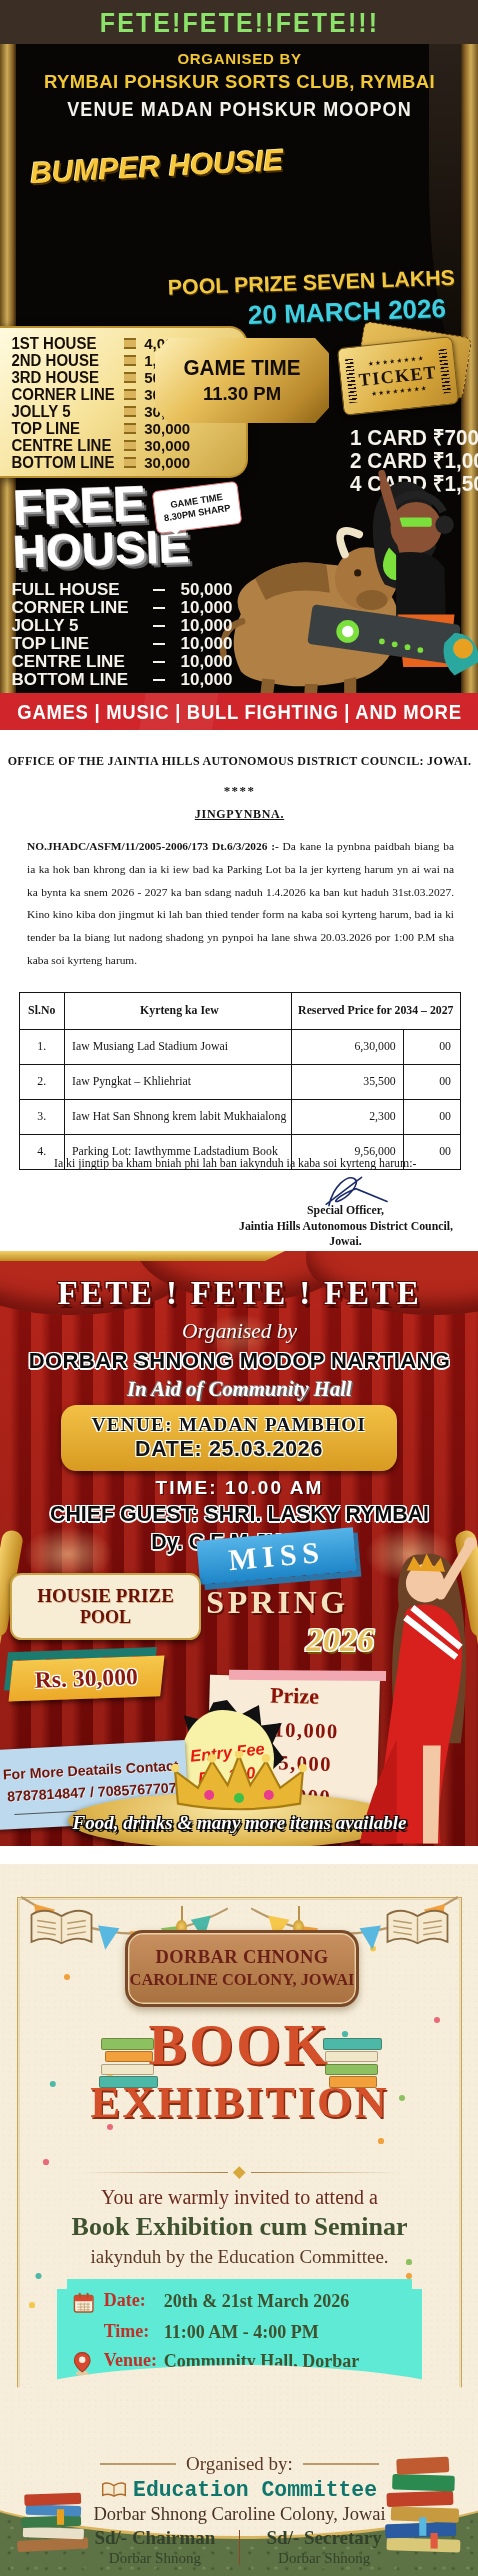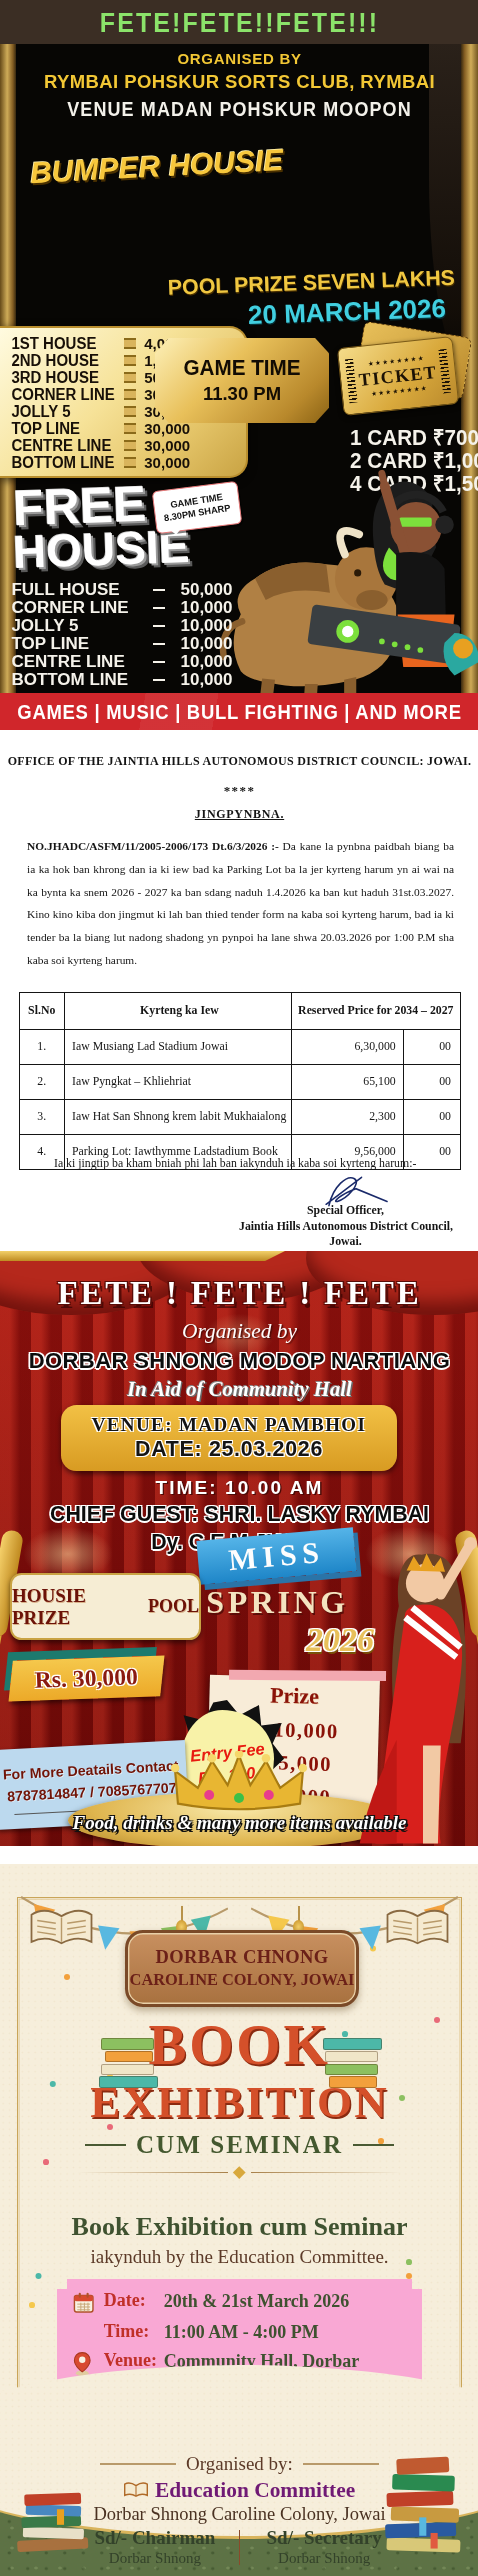--- a/index.html
+++ b/index.html
@@ -142,21 +142,21 @@
   .miss-ribbon{position:absolute;left:198px;top:283px;width:157px;height:44px;transform:rotate(-5deg);
     background:linear-gradient(180deg,#55b4e8,#1e86c8);box-shadow:4.3px 5.7px 0 #2a74a8;display:flex;align-items:center;justify-content:center;}
   .miss-ribbon .txt{font-family:"Liberation Serif",serif;font-size:30px;font-weight:700;color:#fdfdfd;letter-spacing:5.7px;}
   .s3-spring{position:absolute;left:192px;top:333px;width:171px;text-align:center;font-family:"Liberation Serif",serif;
     font-size:32px;font-weight:700;color:#f4e4c0;letter-spacing:3.6px;text-shadow:1.4px 2.1px 0 #5a0d08;}
   .s3-year{position:absolute;left:276px;top:370px;width:128px;text-align:center;font-family:"Liberation Serif",serif;
     font-size:34px;font-weight:700;font-style:italic;color:#e8c05a;
     text-shadow:-1.4px -1.4px 0 #fff,1.4px -1.4px 0 #fff,-1.4px 1.4px 0 #fff,1.4px 1.4px 0 #fff,2.1px 2.8px 0 #7a5208;}
   .pool-badge{position:absolute;left:10px;top:322px;width:187px;height:63px;border-radius:11.4px;
     background:#f6edd4;border:2.8px double #c9a343;box-shadow:0 2.1px 5.7px rgba(0,0,0,.5);
-    display:flex;flex-direction:row;align-items:center;justify-content:center;}
+    display:flex;flex-direction:column;align-items:center;justify-content:center;}
   .pool-badge .p1{font-family:"Liberation Serif",serif;font-size:19px;font-weight:700;color:#6b1208;text-shadow:0.7px 0.7px 0 #d8b088;}
   .pool-badge .p2{font-family:"Liberation Serif",serif;font-size:18px;font-weight:700;color:#6b1208;text-shadow:0.7px 0.7px 0 #d8b088;}
   .pool-ribbon{position:absolute;left:11.4px;top:407px;width:151px;height:41px;background:linear-gradient(180deg,#f5c84c,#eca928);
     transform:skewX(-8deg) rotate(-2deg);box-shadow:-7.1px -10px 0 -1.4px #1d7a6e,2.1px 2.8px 4.3px rgba(0,0,0,.5);
     display:flex;align-items:center;justify-content:center;}
   .pool-ribbon .txt{font-family:"Liberation Serif",serif;font-size:23.5px;font-weight:700;color:#8a1a10;transform:skewX(8deg);
     text-shadow:-1.1px -1.1px 0 #fff,1.1px -1.1px 0 #fff,-1.1px 1.1px 0 #fff,1.1px 1.1px 0 #fff;}
   .prize-card{position:absolute;left:208px;top:426px;width:170px;height:152px;background:#f8ecd8;transform:rotate(1.5deg);
     box-shadow:0 2.8px 5.7px rgba(0,0,0,.5);padding-top:5.7px;box-sizing:border-box;}
   .prize-card:before{content:"";position:absolute;top:-7.1px;left:18.5px;right:-5.7px;height:10px;background:#f2a8b0;transform:rotate(-1deg);}
@@ -217,35 +217,35 @@
   .s4-sub{top:285px;display:flex;align-items:center;justify-content:center;gap:10px;position:absolute;left:0;right:0;}
   .s4-sub .line{width:41px;height:2.1px;background:#4a5a33;}
   .s4-sub .txt{font-family:"Liberation Serif",serif;font-size:25px;font-weight:700;color:#44582f;letter-spacing:2.1px;}
   .s4-div{top:322px;display:flex;align-items:center;justify-content:center;gap:7.1px;position:absolute;left:78px;right:78px;}
   .s4-div .dl{flex:1;height:1.4px;background:linear-gradient(90deg,transparent,#a8814a);}
   .s4-div .dr{flex:1;height:1.4px;background:linear-gradient(270deg,transparent,#a8814a);}
   .s4-div .dia{width:8.5px;height:8.5px;background:#d8a83c;transform:rotate(45deg);}
   .s4-inv1{top:340px;font-family:"Liberation Serif",serif;font-size:20px;color:#6b2c20;}
   .s4-inv2{top:366px;font-family:"Liberation Serif",serif;font-size:26px;font-weight:700;color:#3f5230;}
   .s4-inv3{top:400px;font-family:"Liberation Serif",serif;font-size:19px;color:#5c3a28;}
-  .infocard{position:absolute;left:57px;top:433px;width:365px;height:162px;background:#f9a8d4;border-radius:5.7px;
+  .infocard{position:absolute;left:57px;top:433px;width:365px;height:162px;background:#5eead4;border-radius:5.7px;
     box-shadow:0 1.4px 4.3px rgba(120,90,40,.3);padding:11.4px 14.2px 0 15.7px;box-sizing:border-box;
     clip-path:polygon(0 10px,10px 10px,10px 0,calc(100% - 10px) 0,calc(100% - 10px) 10px,100% 10px,100% calc(100% - 10px),calc(100% - 10px) calc(100% - 10px),calc(100% - 10px) 100%,10px 100%,10px calc(100% - 10px),0 calc(100% - 10px));}
   .icrow{display:flex;align-items:flex-start;margin-bottom:5.7px;}
   .icrow .ic{flex:0 0 31px;padding-top:1.4px;}
   .icrow .lab{flex:0 0 60px;font-family:"Liberation Serif",serif;font-size:18px;font-weight:700;color:#c03028;}
   .icrow .valc{font-family:"Liberation Serif",serif;font-size:18px;font-weight:700;color:#3f5230;line-height:1.3;}
   .bulrow{display:flex;align-items:flex-start;margin-bottom:4.3px;}
   .bulrow .ic{flex:0 0 24px;padding-top:2.8px;}
   .bulrow .txt{font-family:"Liberation Serif",serif;font-size:16.4px;color:#5c3a28;line-height:1.3;}
   .s4-orgline{top:607px;display:flex;align-items:center;justify-content:center;gap:10px;position:absolute;left:100px;right:100px;}
   .s4-orgline .l{flex:1;height:1.4px;background:#b89a6a;}
   .s4-orgline .txt{font-family:"Liberation Serif",serif;font-size:19px;color:#5c3a28;white-space:nowrap;}
   .s4-comm{top:632px;position:absolute;left:0;right:0;display:flex;align-items:center;justify-content:center;gap:7.1px;}
-  .s4-comm .txt{font-family:Liberation Serif, serif;font-size:21.4px;font-weight:700;color:#701a75;}
+  .s4-comm .txt{font-family:Liberation Mono, monospace;font-size:21.4px;font-weight:700;color:#0f766e;}
   .s4-commsub{top:658px;font-family:"Liberation Serif",serif;font-size:18.5px;color:#4a3222;position:absolute;left:0;right:0;text-align:center;}
   .sdrow{position:absolute;top:681px;left:78px;right:78px;display:flex;}
   .sdcol{flex:1;text-align:center;}
   .sdcol .a{font-family:"Liberation Serif",serif;font-size:19px;font-weight:700;color:#33422a;}
   .sdcol .b{font-family:"Liberation Serif",serif;font-size:15px;color:#33422a;margin-top:1.4px;}
   .sddiv{width:1.4px;background:#8a4a2a;margin:2.8px 7.1px;}
   .ground{position:absolute;left:0;right:0;bottom:0;height:78px;background:#5d7245;
     background-image:radial-gradient(rgba(30,50,20,.35) 1.4px,transparent 2.1px),radial-gradient(rgba(180,200,140,.25) 1.4px,transparent 2.1px);
     background-size:18.5px 15.7px,24px 20px;}
   .ground-arc{position:absolute;left:-93px;right:-93px;bottom:37px;height:171px;background:#f6eedb;border-radius:50%;
@@ -436,21 +436,21 @@
       <tbody>
         <tr>
           <td class="sl">1.</td>
           <td class="nm">Iaw Musiang Lad Stadium Jowai</td>
           <td class="am">6,30,000</td>
           <td class="ps">00</td>
         </tr>
         <tr>
           <td class="sl">2.</td>
           <td class="nm">Iaw Pyngkat – Khliehriat</td>
-          <td class="am">65,100</td>
+          <td class="am">35,500</td>
           <td class="ps">00</td>
         </tr>
         <tr>
           <td class="sl">3.</td>
           <td class="nm">Iaw Hat San Shnong krem labit Mukhaialong</td>
           <td class="am">2,300</td>
           <td class="ps">00</td>
         </tr>
         <tr>
           <td class="sl">4.</td>
@@ -604,32 +604,28 @@
         <div class="sb4"></div>
     </div>
     <div class="stack stackR">
       <div class="sb4"></div>
         <div class="sb3"></div>
         <div class="sb1"></div>
         <div class="sb2"></div>
     </div>
     <div class="abs ctr s4-title2">EXHIBITION</div>
 
-    <div class="s4-sub">
-      <span class="line"></span>
-      <span class="txt">CUM SEMINAR</span>
-      <span class="line"></span>
-    </div>
 
     <div class="s4-div">
       <span class="dl"></span>
       <span class="dia"></span>
       <span class="dr"></span>
     </div>
 
+    <div class="abs ctr s4-inv1">You are warmly invited to attend a</div>
     <div class="abs ctr s4-inv2">Book Exhibition cum Seminar</div>
     <div class="abs ctr s4-inv3">iakynduh by the Education Committee.</div>
 
     <div class="infocard">
       <div class="icrow">
         <span class="ic">
           <svg width="21.4" height="21.4" viewBox="0 0 30 30">
             <rect x="2" y="5" width="26" height="23" rx="3" fill="#f8f2e2" stroke="#b05028" stroke-width="2"></rect>
             <rect x="2" y="5" width="26" height="8" rx="3" fill="#d84a30"></rect>
             <rect x="8" y="1" width="3" height="7" rx="1.5" fill="#b05028"></rect>

